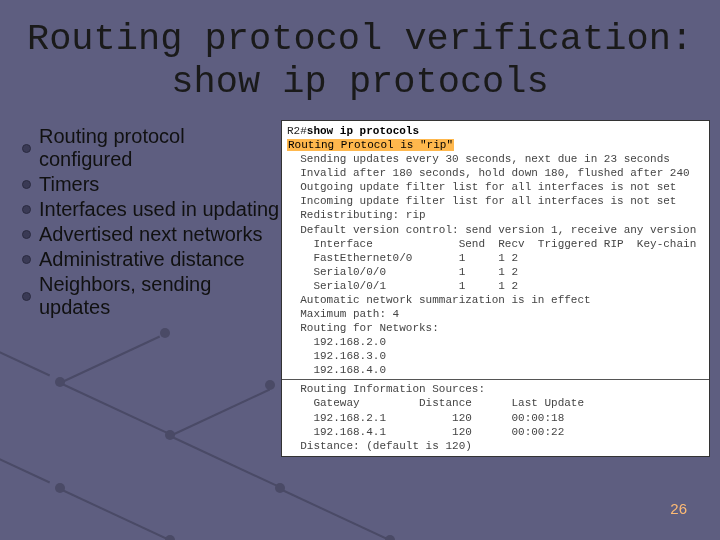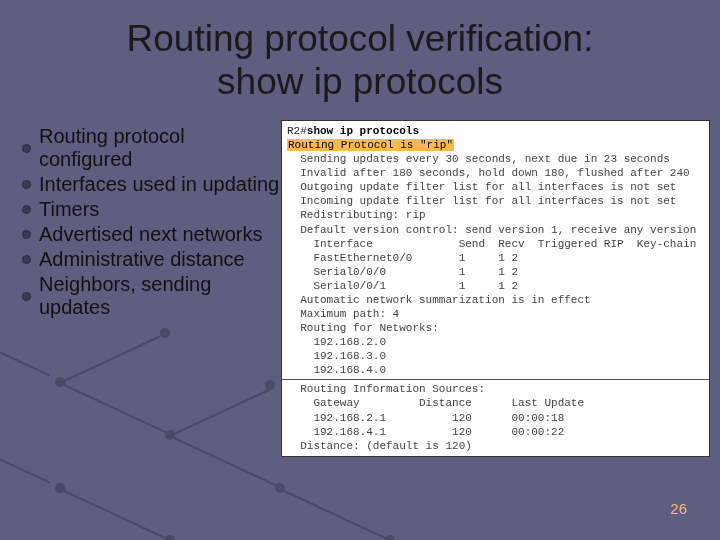--- a/index.html
+++ b/index.html
@@ -31,20 +31,21 @@
   }
   .title {
     position: absolute;
     top: 18px;
     left: 0; right: 0;
     text-align: center;
     color: #1a1a1a;
     font-size: 37px;
     line-height: 1.15;
     font-weight: normal;
+    font-family: Liberation Mono, monospace;
   }
   .bullets {
     position: absolute;
     top: 125px;
     left: 22px;
     width: 260px;
   }
   .bullets li {
     list-style: none;
     display: flex;
@@ -127,25 +128,25 @@
   <span>show ip protocols</span>
 </h1>
 
 <ul class="bullets">
   <li>
       <span class="dot"></span>
       <span class="txt">Routing protocol configured</span>
     </li>
   <li>
       <span class="dot"></span>
-      <span class="txt">Interfaces used in updating</span>
+      <span class="txt">Timers</span>
     </li>
   <li>
       <span class="dot"></span>
-      <span class="txt">Timers</span>
+      <span class="txt">Interfaces used in updating</span>
     </li>
   <li>
       <span class="dot"></span>
       <span class="txt">Advertised next networks</span>
     </li>
   <li>
       <span class="dot"></span>
       <span class="txt">Administrative distance</span>
     </li>
   <li>

